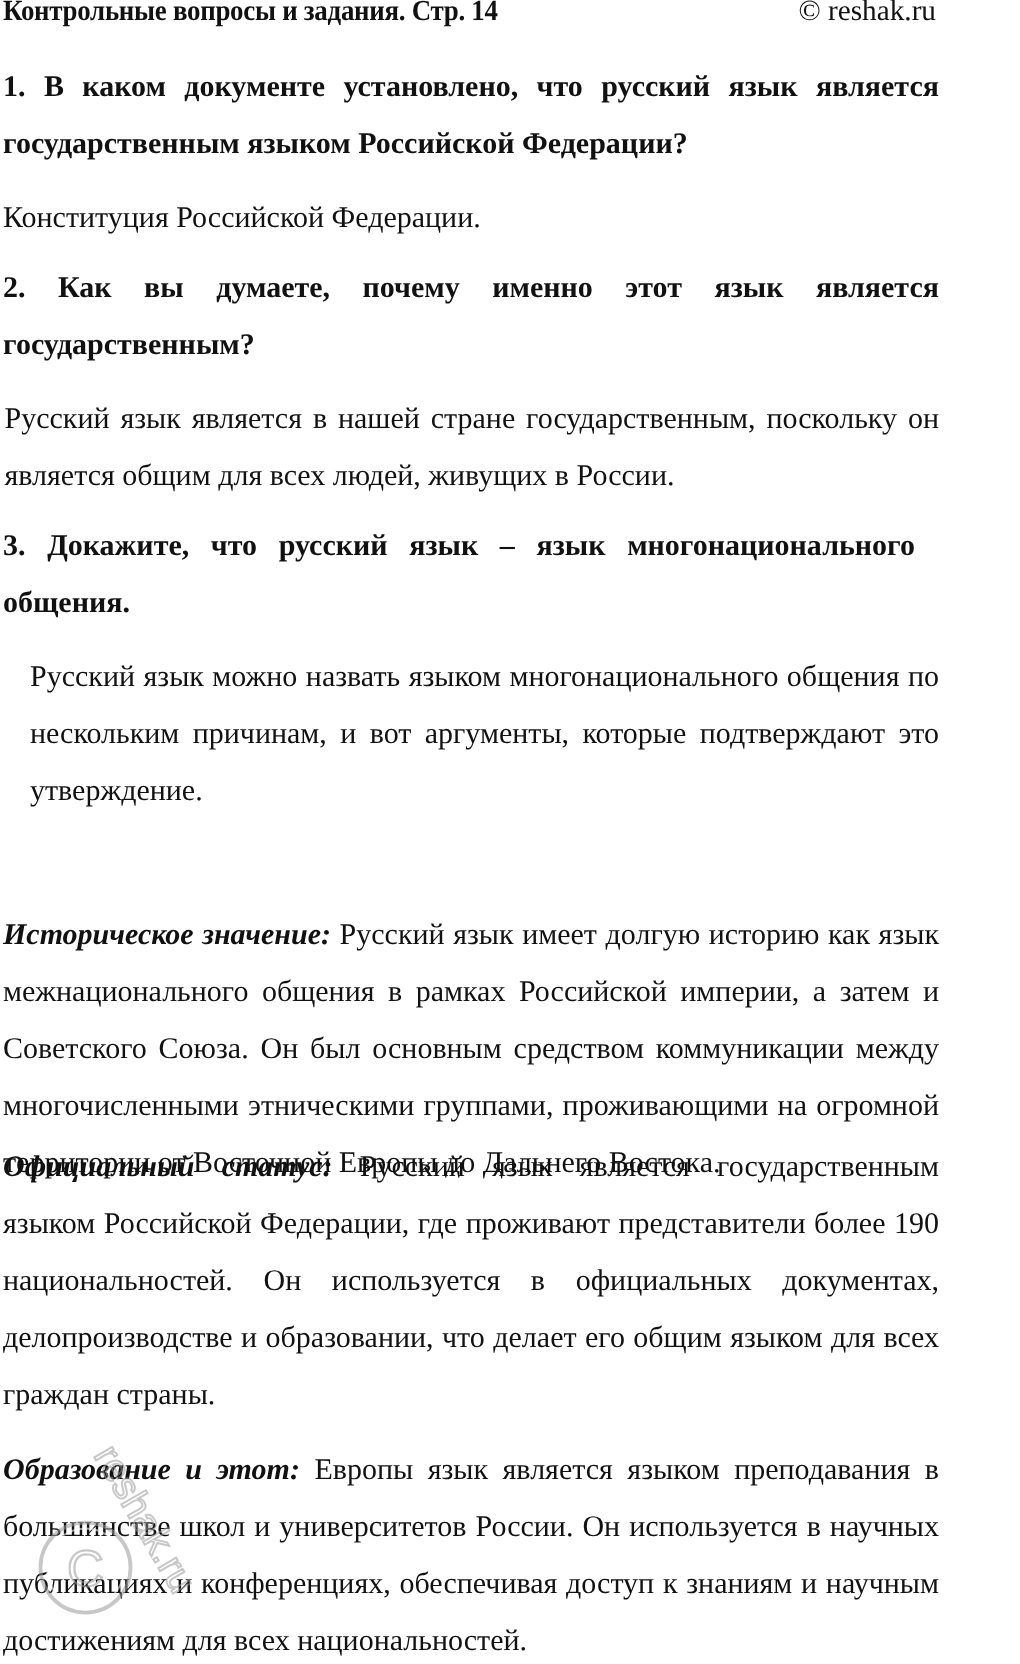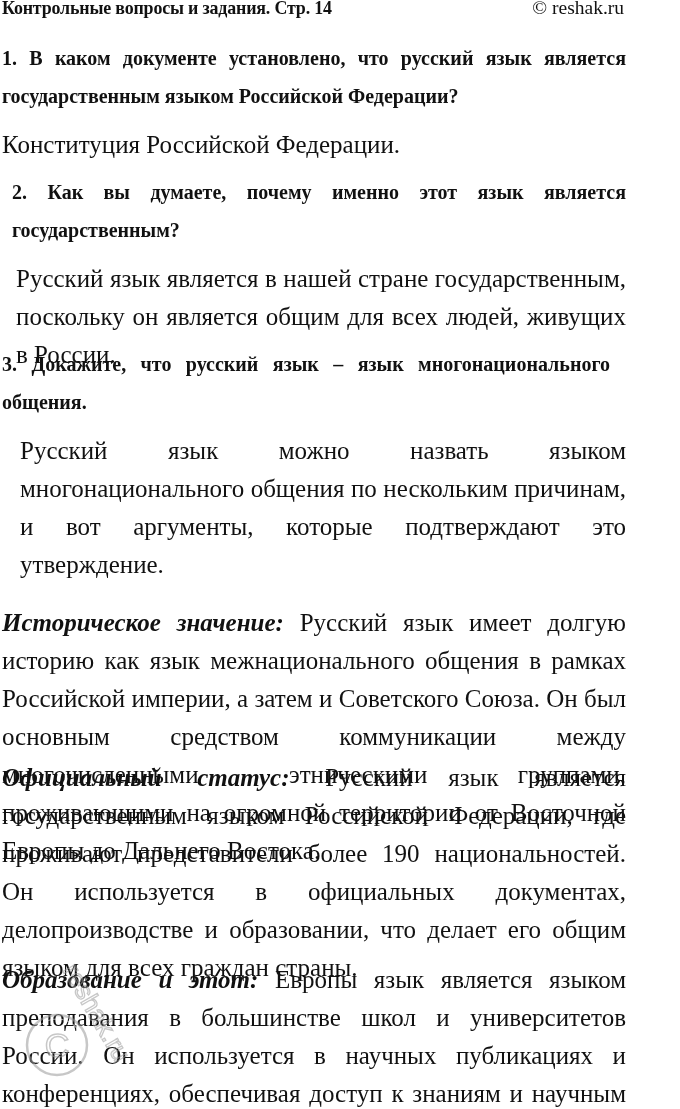--- a/index.html
+++ b/index.html
@@ -45,29 +45,29 @@
     }
     .q {
       font-weight: bold;
       font-size: 20px;
       line-height: 38px;
       text-align: justify;
       text-align-last: left;
       margin: 0;
     }
     .a {
-      font-size: 25px;
+      font-size: 20px;
       line-height: 38px;
       text-align: justify;
       margin: 0;
     }
     .q1 { position: absolute; top: 39px; left: 2px; right: 2px; }
     .a1 { position: absolute; top: 126px; left: 2px; right: 2px; }
-    .q2 { position: absolute; top: 173px; left: 12px; right: 2px; }
-    .a2 { position: absolute; top: 260px; left: 16px; right: 2px; }
+    .q2 { position: absolute; top: 173px; left: 2px; right: 2px; }
+    .a2 { position: absolute; top: 260px; left: 3px; right: 2px; }
     .q3 { position: absolute; top: 345px; left: 2px; right: 18px; }
     .a3 { position: absolute; top: 432px; left: 2px; right: 2px; margin-left: 18px; }
     .p1 { position: absolute; top: 556px; left: 2px; right: 2px; margin-top: 48px; }
     .p2 { position: absolute; top: 759px; left: 2px; right: 2px; }
     .p3 { position: absolute; top: 961px; left: 2px; right: 2px; }
     .lead {
       font-weight: bold;
       font-style: italic;
     }
     .watermark {

